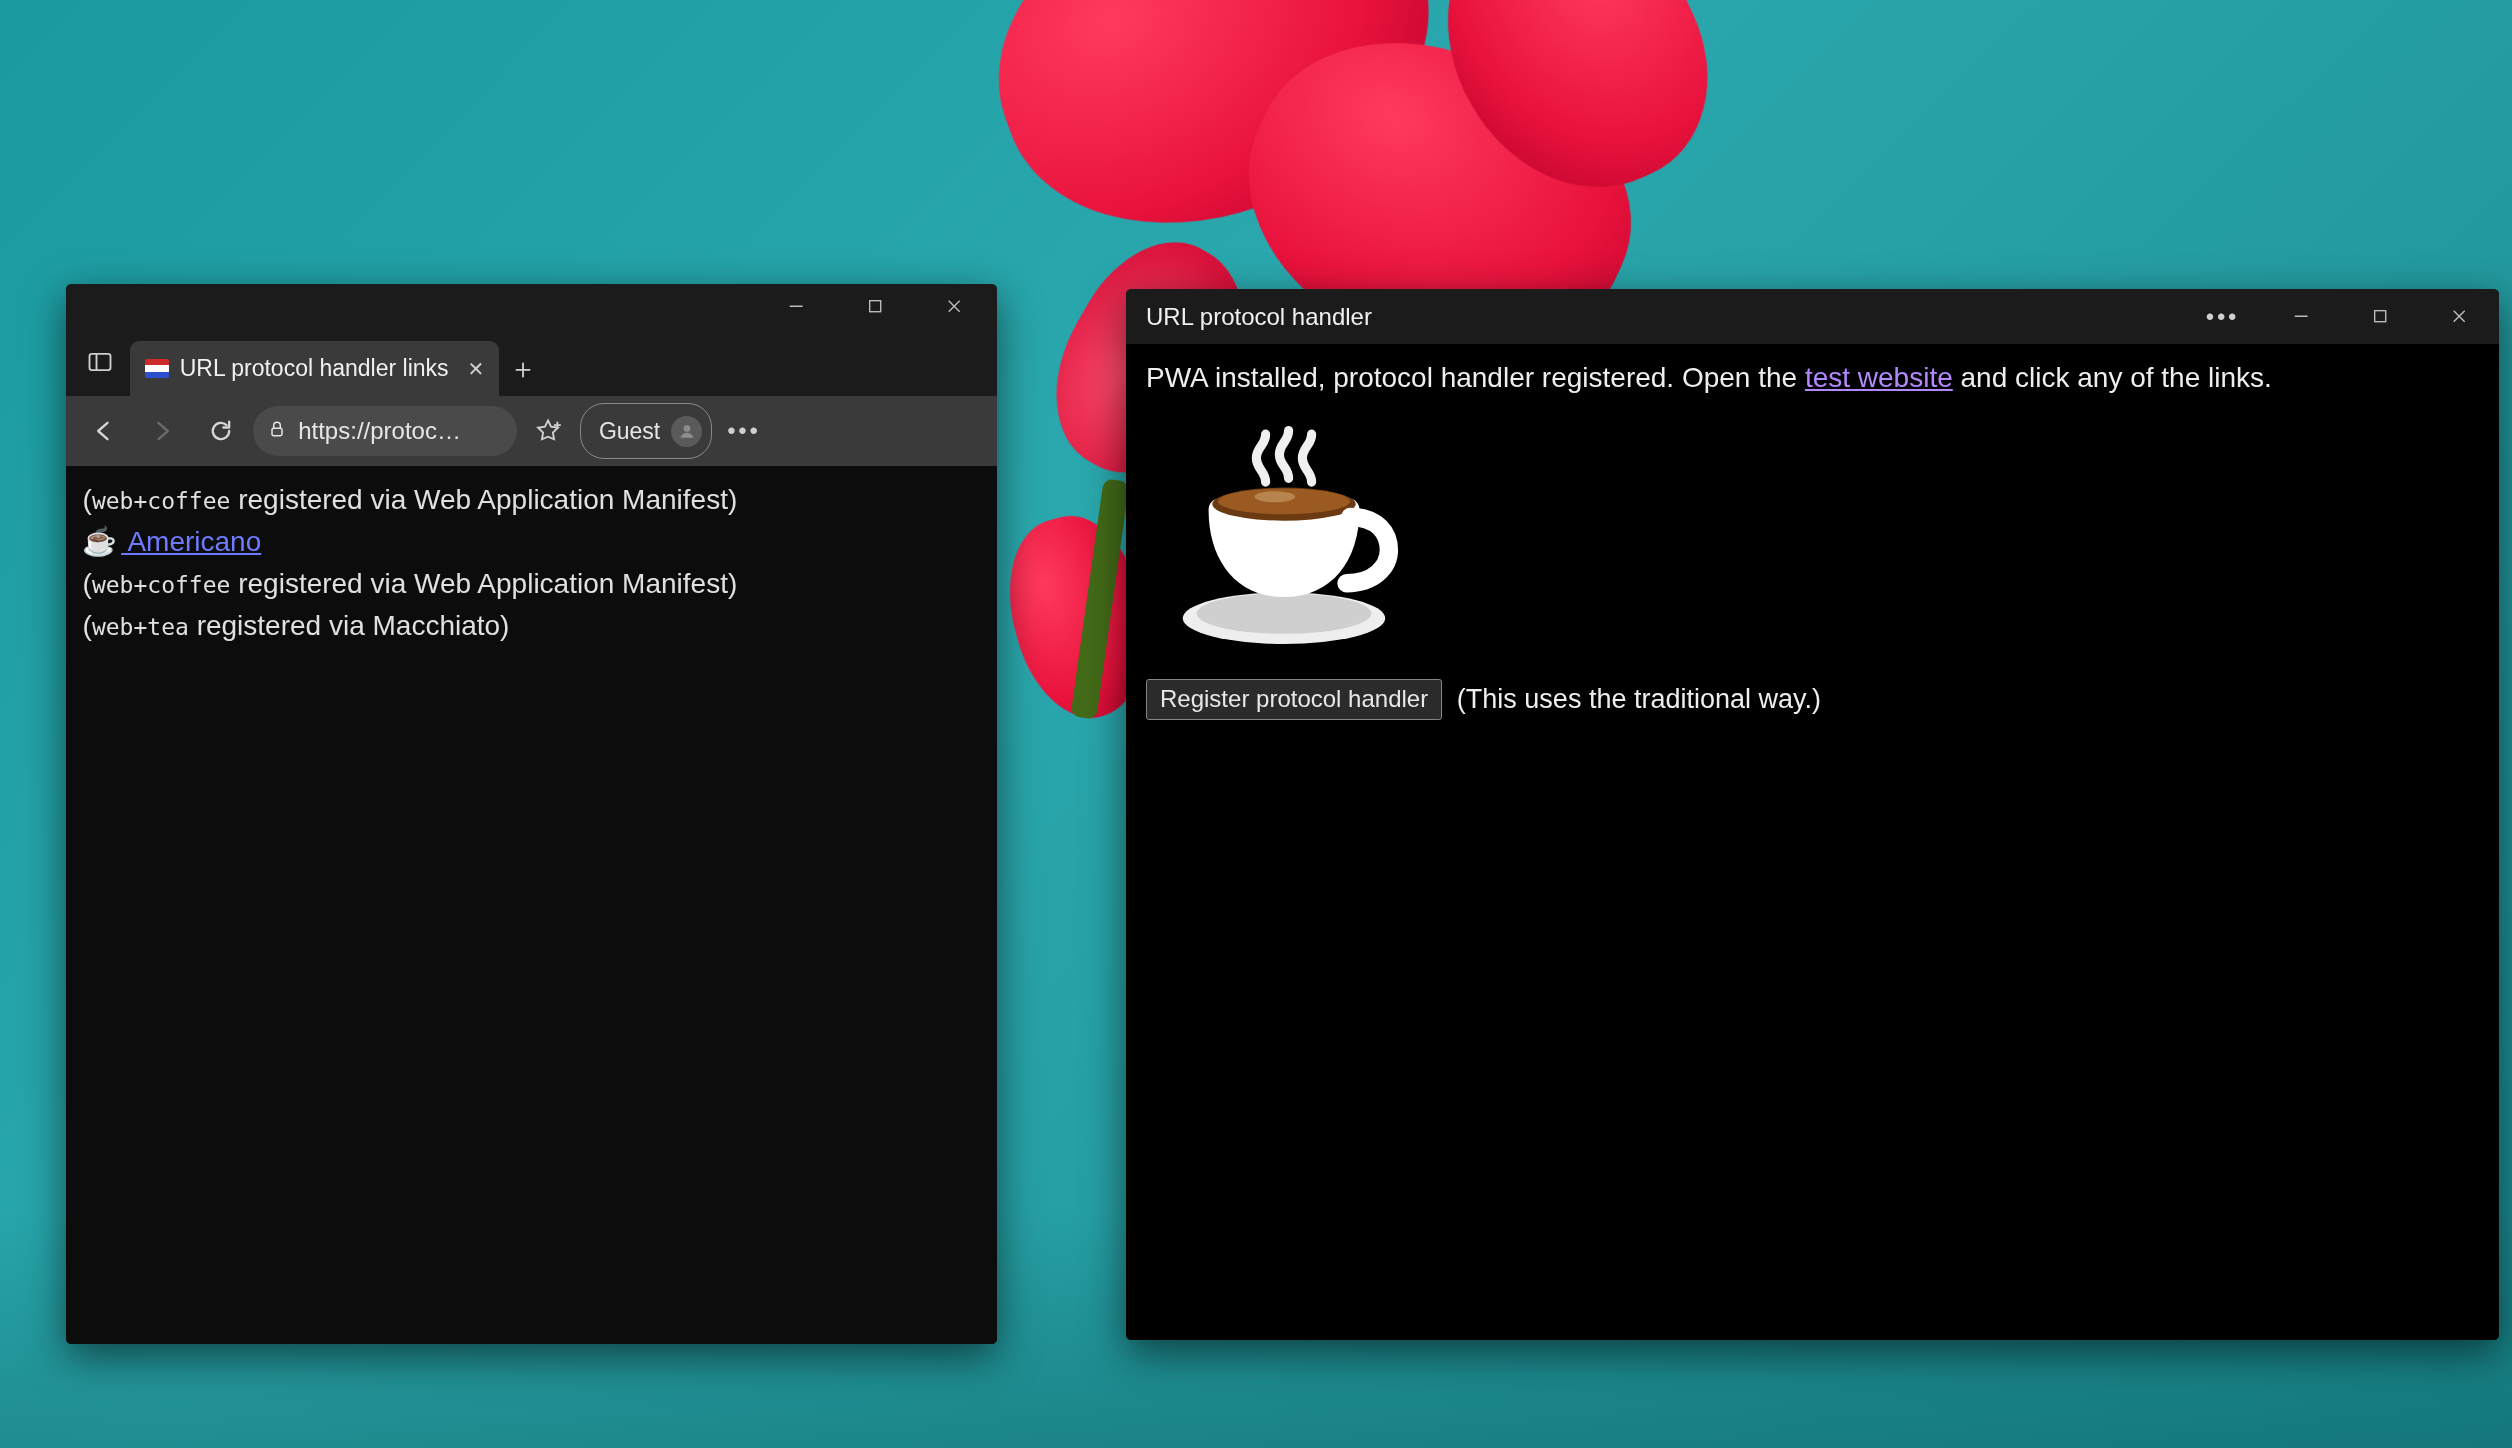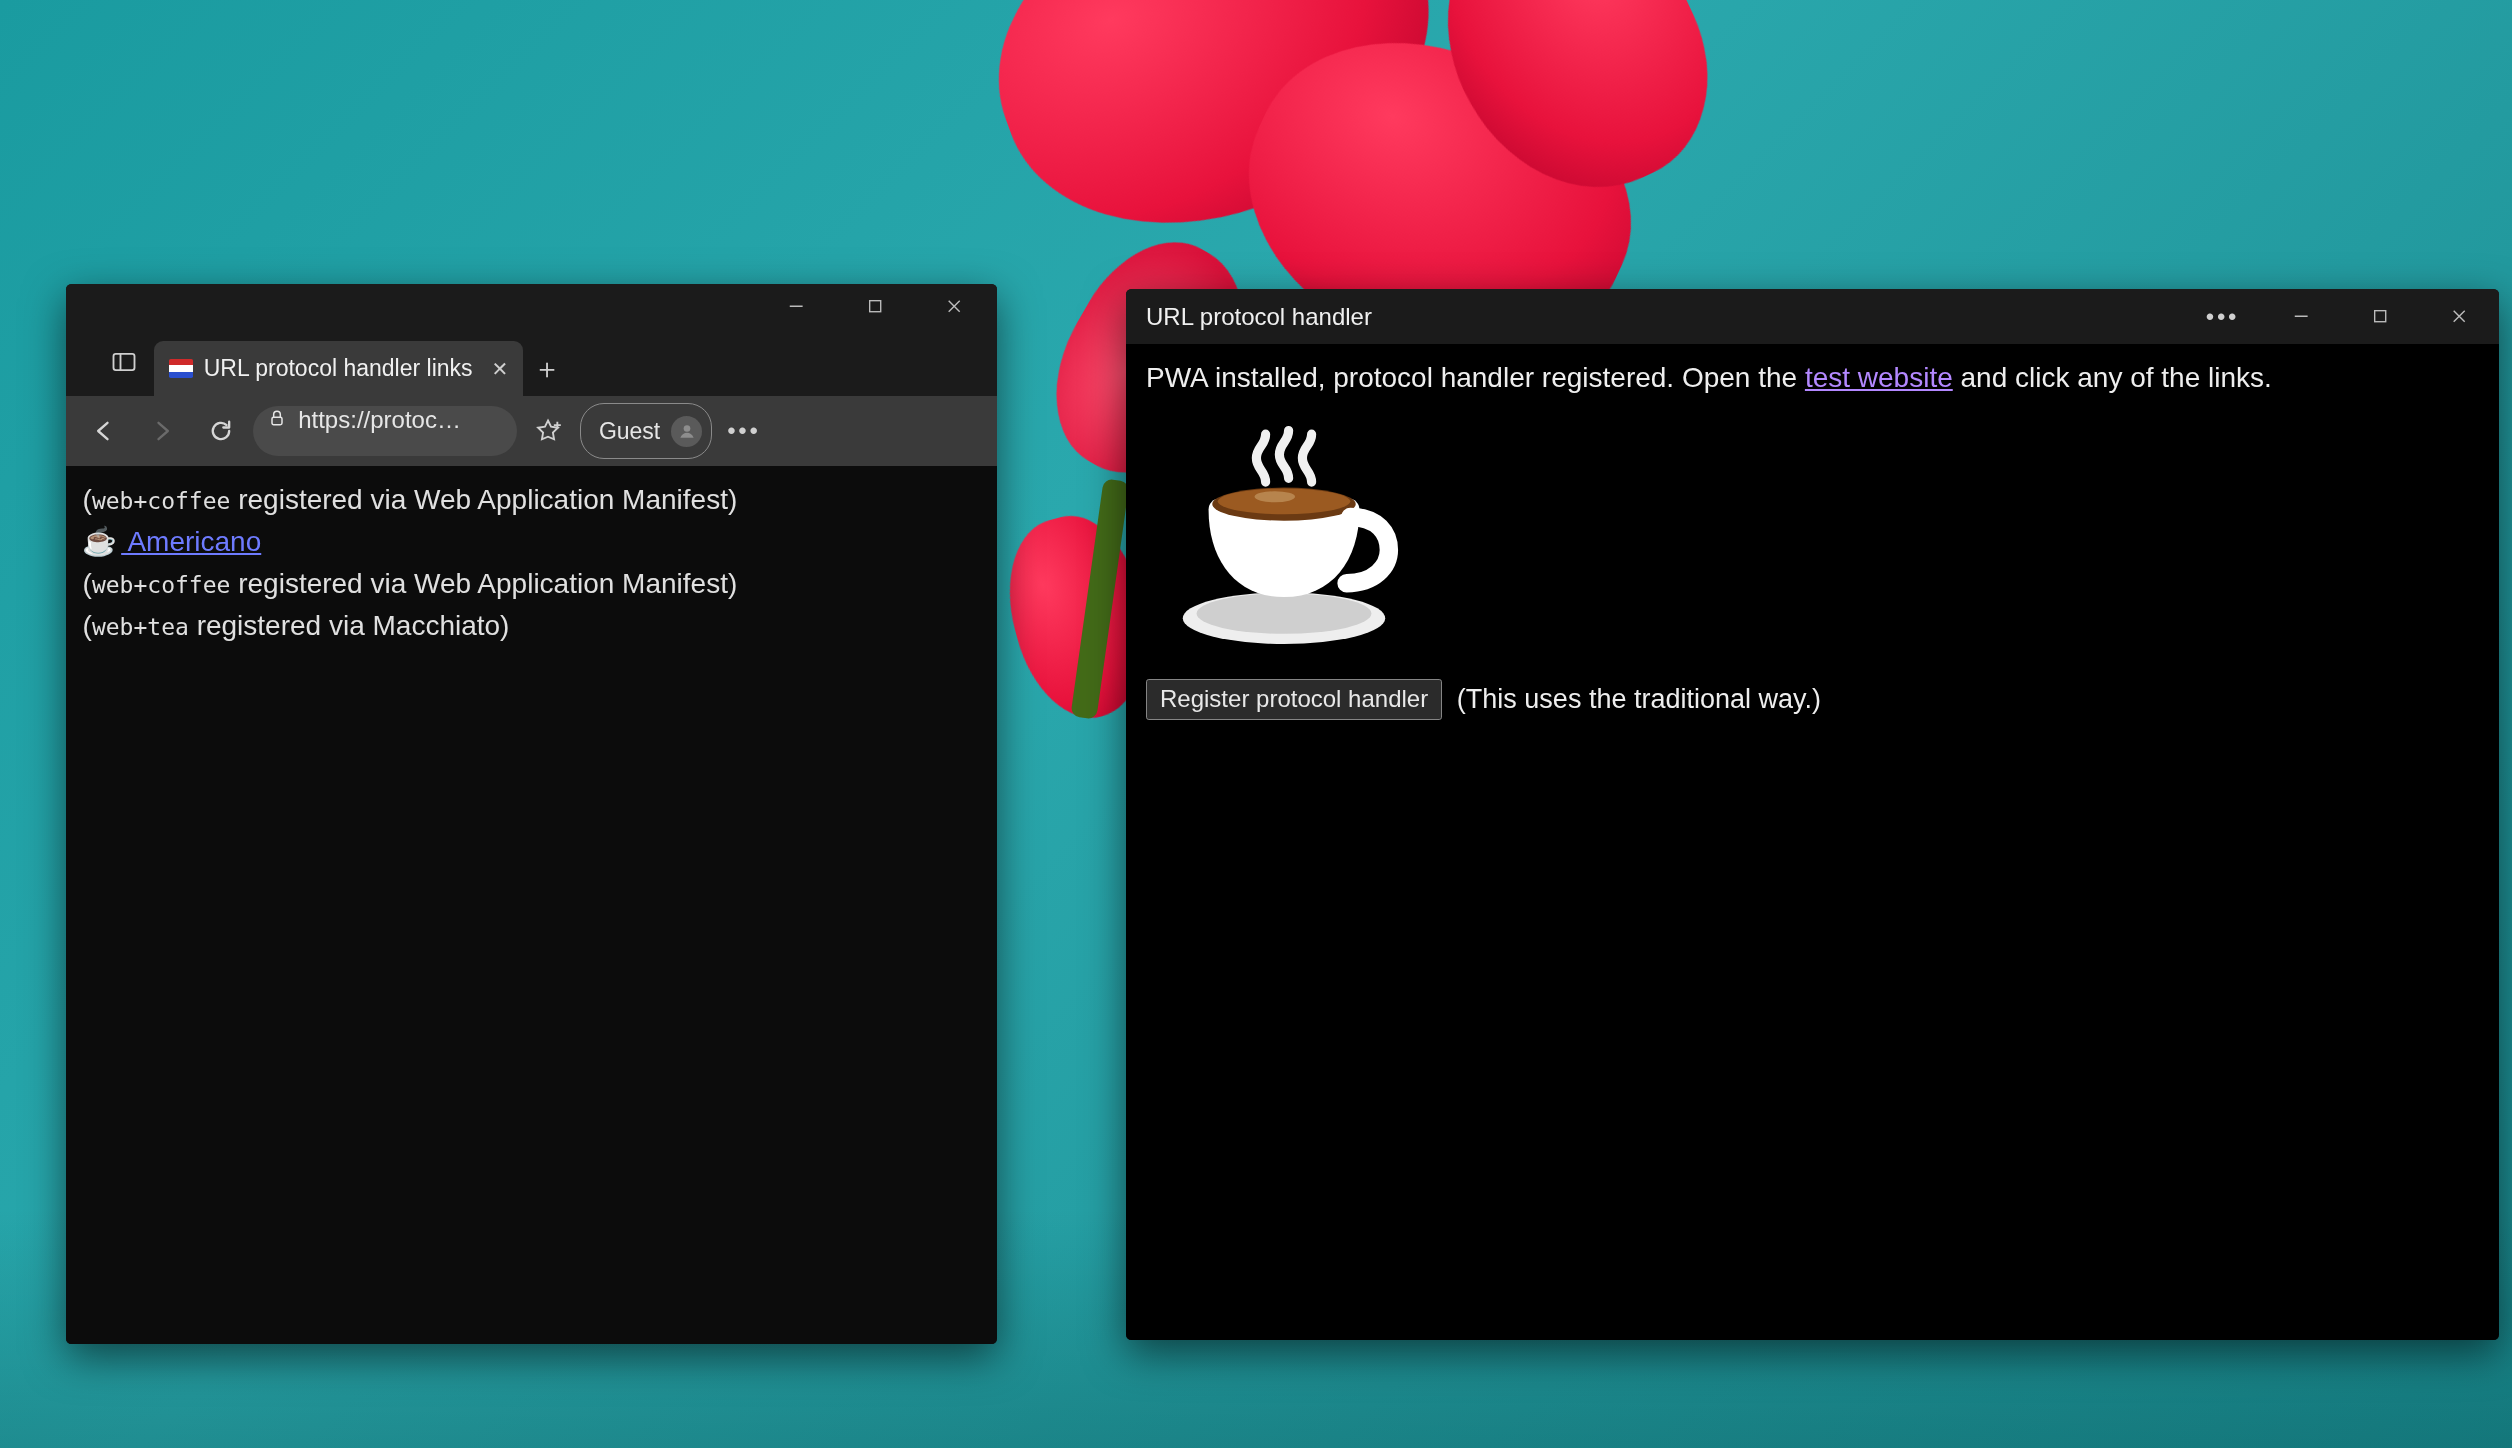--- a/index.html
+++ b/index.html
@@ -61,21 +61,21 @@
       align-items: center;
       justify-content: center;
       color: #bcbcbc;
     }
     .win-btn svg { width: 18.4px; height: 18.4px; }
     .tabstrip {
       height: 68px;
       display: flex;
       align-items: flex-end;
       background: #1b1b1b;
-      padding-left: 27px;
+      padding-left: 3px;
     }
     .tab-icon-left {
       width: 61px;
       height: 68px;
       display: flex;
       align-items: center;
       justify-content: center;
       color: #cfcfcf;
     }
     .tab {
@@ -116,20 +116,21 @@
       border-radius: 5.5px;
     }
     .nav-btn.dim { color:#6a6a6a; }
     .nav-btn svg { width:28px; height:28px; }
     .address {
       flex: 0 0 264px;
       height: 50px;
       background: #4a4a4a;
       border-radius: 25px;
       display:flex;
+      align-items:center;
       padding: 0 14.7px;
       gap: 11px;
       color:#e6e6e6;
       font-size: 24px;
     }
     .address .lock svg { width:20px; height:20px; }
     .fav-btn {
       width:52px; height:48px;
       display:flex; align-items:center; justify-content:center;
       color:#d0d0d0;

